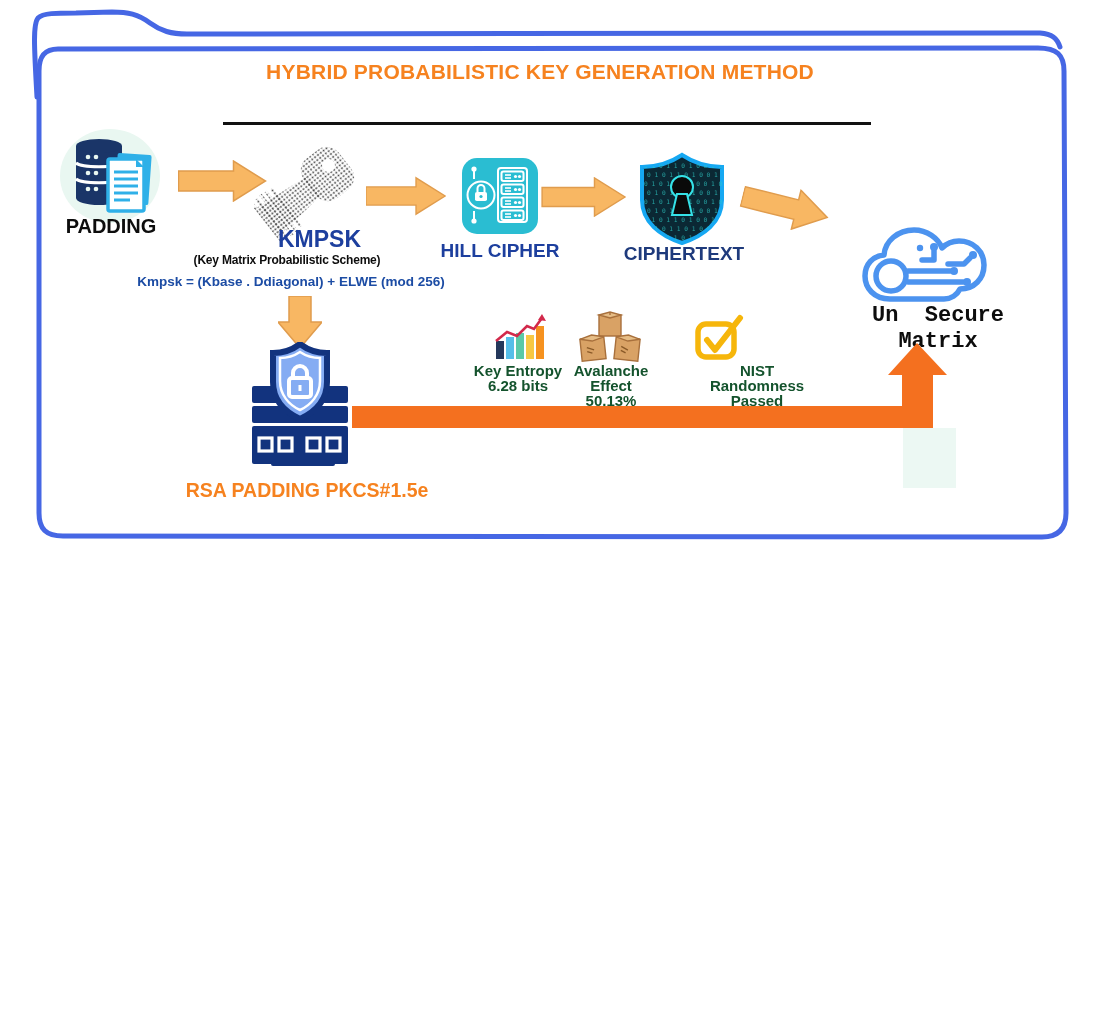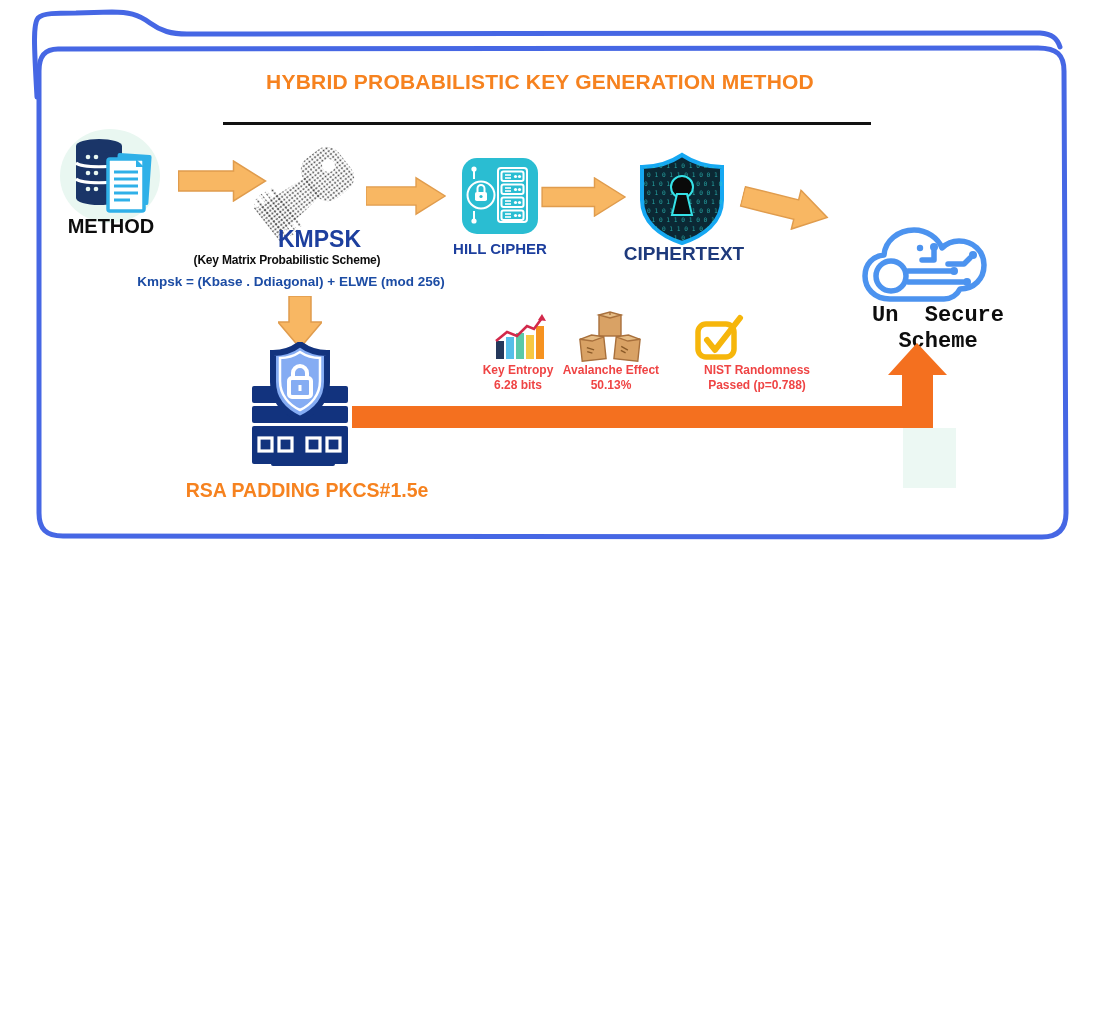--- a/index.html
+++ b/index.html
@@ -3,38 +3,38 @@
 <meta charset="utf-8">
 <style>
   html,body{margin:0;padding:0;background:#ffffff;}
   .canvas{position:relative;width:1100px;height:1019px;background:#ffffff;overflow:hidden;
           font-family:"Liberation Sans",sans-serif;}
   .abs{position:absolute;}
   .ctr{text-align:center;}
   .title{font-size:21px;font-weight:800;color:#F6821F;line-height:28.5px;letter-spacing:.2px;}
   .node-label{font-weight:800;color:#1D3F9E;}
   .black-label{font-weight:800;color:#0d0d0d;}
-  .metric-label{font-size:12px;font-weight:700;color:#ef4444;line-height:15px;}
+  .metric-label{font-size:15px;font-weight:700;color:#14532d;line-height:15px;}
   .formula-blue{font-weight:700;color:#1C4CA4;}
   .formula-light{font-weight:700;color:#5B8CEC;}
   .orange-label{font-weight:800;color:#F6821F;}
   .pre{white-space:pre;font-family:Liberation Mono, monospace;}
   svg{display:block;}
 </style>
 </head>
 <body>
 
 <div class="canvas">
 
   <svg class="abs" style="left:0;top:0" width="1100" height="570" viewBox="0 0 1100 570">
     <path d="M 37 97 C 34 45 33 24 38 18 C 43 13 56 13 76 13 L 112 12 C 128 12 138 14 150 23 C 161 31 171 34 187 34 L 1040 33 C 1052 34 1057 38 1060 47" fill="none" stroke="#4667E4" stroke-width="5" stroke-linecap="round" stroke-linejoin="round"></path>
     <path d="M 58 49 L 1038 48 C 1057 48 1064 55 1064 71 L 1066 513 C 1066 529 1058 537 1042 537 L 63 536 C 46 536 39 529 39 513 L 39 71 C 39 56 45 49 58 49 Z" fill="none" stroke="#4667E4" stroke-width="5" stroke-linecap="round" stroke-linejoin="round"></path>
   </svg>
 
-  <div class="abs ctr title" style="left:190px;top:68px;width:700px">
+  <div class="abs ctr title" style="left:190px;top:58px;width:700px">
     <div>HYBRID PROBABILISTIC KEY GENERATION METHOD</div>
   </div>
   <div class="abs" style="left:223px;top:122px;width:648px;height:3px;background:#111;"></div>
 
   <svg class="abs" style="left:58px;top:126px" width="104" height="100" viewBox="0 0 104 100">
     <ellipse cx="52" cy="50" rx="50" ry="47" fill="#E9F7F1"></ellipse>
 
     <g>
       <rect x="18" y="20" width="46" height="52" fill="#1A3568"></rect>
       <ellipse cx="41" cy="20" rx="23" ry="7" fill="#1A3568"></ellipse>
@@ -53,21 +53,21 @@
       <rect x="58" y="28" width="34" height="50" rx="2" fill="#2FB0E8" transform="rotate(4 75 53)"></rect>
       <rect x="50" y="33" width="36" height="52" rx="2" fill="#ffffff" stroke="#2FB0E8" stroke-width="3.5"></rect>
       <path d="M78 33 L86 41 L78 41 Z" fill="#2FB0E8"></path>
       <line x1="56" y1="46" x2="80" y2="46" stroke="#2FB0E8" stroke-width="3"></line>
       <line x1="56" y1="53" x2="80" y2="53" stroke="#2FB0E8" stroke-width="3"></line>
       <line x1="56" y1="60" x2="80" y2="60" stroke="#2FB0E8" stroke-width="3"></line>
       <line x1="56" y1="67" x2="80" y2="67" stroke="#2FB0E8" stroke-width="3"></line>
       <line x1="56" y1="74" x2="72" y2="74" stroke="#2FB0E8" stroke-width="3"></line>
     </g>
   </svg>
-  <div class="abs ctr black-label" style="left:55px;top:215px;width:112px;font-size:20px;">METHOD</div>
+  <div class="abs ctr black-label" style="left:55px;top:215px;width:112px;font-size:20px;">PADDING</div>
 
   <svg class="abs" style="left:178px;top:160px" width="89" height="42" viewBox="0 0 88 42">
     <polygon points="0,11 55,11 55,1 87,21 55,41 55,31 0,31" fill="#F8B763" stroke="#E09C4D" stroke-width="1.5"></polygon>
   </svg>
 
   <svg class="abs" style="left:254px;top:140px" width="104" height="104" viewBox="0 0 104 104">
     <defs>
       <pattern id="ht" patternUnits="userSpaceOnUse" width="3.6" height="3.6">
         <circle cx="1.4" cy="1.4" r="1.05" fill="#4a4a4a"></circle>
       </pattern>
@@ -119,21 +119,21 @@
         <circle cx="58.5" cy="45.5" r="1.6"></circle>
       <circle cx="54.5" cy="58.5" r="1.6"></circle>
         <circle cx="58.5" cy="58.5" r="1.6"></circle>
       <circle cx="13" cy="12" r="2.6"></circle>
         <circle cx="13" cy="64" r="2.6"></circle>
       <rect x="14" y="35" width="12" height="9" rx="1.8"></rect>
       <path d="M16.5 35 v-3.5 a3.5 3.5 0 0 1 7 0 v3.5" stroke="#fff" stroke-width="2" fill="none"></path>
       <circle cx="20" cy="39.5" r="1.6" fill="#2ABDD2"></circle>
     </g>
   </svg>
-  <div class="abs ctr node-label" style="left:432px;top:240px;width:136px;font-size:15px;">HILL CIPHER</div>
+  <div class="abs ctr node-label" style="left:432px;top:240px;width:136px;font-size:19px;">HILL CIPHER</div>
 
   <svg class="abs" style="left:539px;top:177px" width="90" height="40" viewBox="0 0 88 42">
     <polygon points="0,11 55,11 55,1 87,21 55,41 55,31 0,31" fill="#F8B763" stroke="#E09C4D" stroke-width="1.5"></polygon>
   </svg>
 
   <svg class="abs" style="left:634px;top:148px" width="96" height="100" viewBox="0 0 96 100">
     <defs>
       <clipPath id="shieldClip">
         <path d="M48 7 C60 15 74 19 88 19 L88 52 C88 74 70 88 48 95 C26 88 8 74 8 52 L8 19 C22 19 36 15 48 7 Z"></path>
       </clipPath>
@@ -171,21 +171,21 @@
       <path d="M88 44 L104 44 L110 38"></path>
     </g>
     <g fill="#4C93EF">
       <circle cx="94" cy="51" r="4"></circle>
       <circle cx="107" cy="62" r="4"></circle>
       <circle cx="74" cy="27" r="4"></circle>
       <circle cx="113" cy="35" r="4"></circle>
       <circle cx="60" cy="28" r="3.2"></circle>
     </g>
   </svg>
-  <div class="abs ctr black-label pre" style="left:868px;top:303px;width:140px;font-size:22px;line-height:26px;"><div class="pre">Un  Secure</div><div>Scheme</div></div>
+  <div class="abs ctr black-label pre" style="left:868px;top:303px;width:140px;font-size:22px;line-height:26px;"><div class="pre">Un  Secure</div><div>Matrix</div></div>
 
   <svg class="abs" style="left:278px;top:296px" width="44" height="52" viewBox="0 0 44 52">
     <polygon points="11,0 33,0 33,26 44,26 22,52 0,26 11,26" fill="#F8B763" stroke="#E09C4D" stroke-width="1.5"></polygon>
   </svg>
 
   <svg class="abs" style="left:494px;top:314px" width="52" height="46" viewBox="0 0 52 46">
     <rect x="2" y="27" width="8" height="18" fill="#25385B"></rect>
     <rect x="12" y="23" width="8" height="22" fill="#56BEE8"></rect>
     <rect x="22" y="19" width="8" height="26" fill="#5BC9A6"></rect>
     <rect x="32" y="21" width="8" height="24" fill="#F7C844"></rect>

